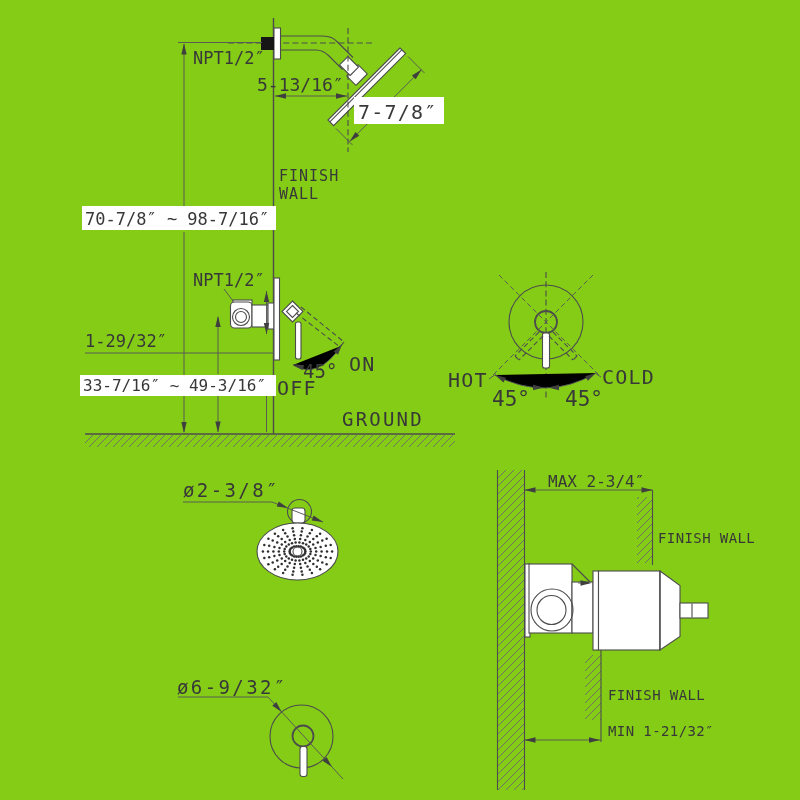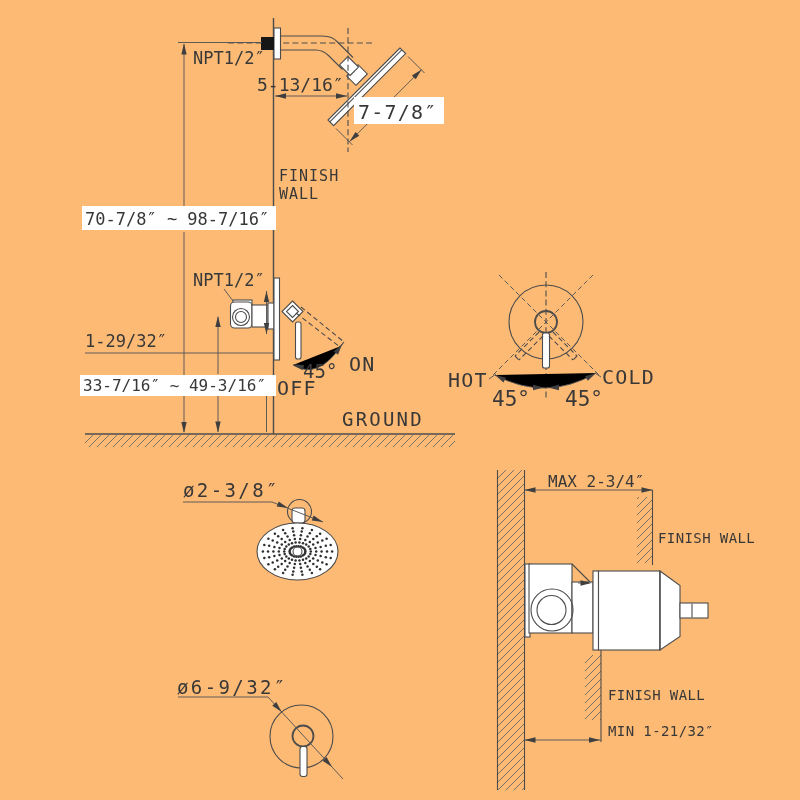--- a/index.html
+++ b/index.html
@@ -1,16 +1,16 @@
 <!DOCTYPE html>
 <html><head>
 <meta charset="utf-8">
 <style>
   html,body{margin:0;padding:0;background:#ffffff;}
-  .stage{width:800px;height:800px;position:relative;background:#fdba74;}
+  .stage{width:800px;height:800px;position:relative;background:#84cc16;}
   svg{display:block;}
   
   .ln{stroke:#4c4c4c;stroke-width:1.1;fill:none;stroke-linecap:butt;}
   .thick{stroke-width:1.4;}
   .thin{stroke:#565656;stroke-width:0.95;}
   .bold{stroke-width:1.8;}
   .fw{fill:#ffffff;}
   .fb{fill:#161616;stroke:none;}
   .dash{stroke-dasharray:6 3.2;}
   .dash2{stroke-dasharray:5 3;}

